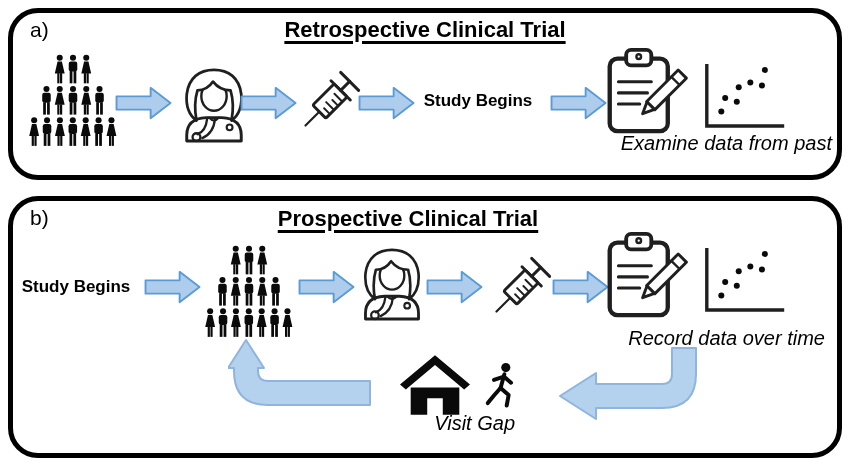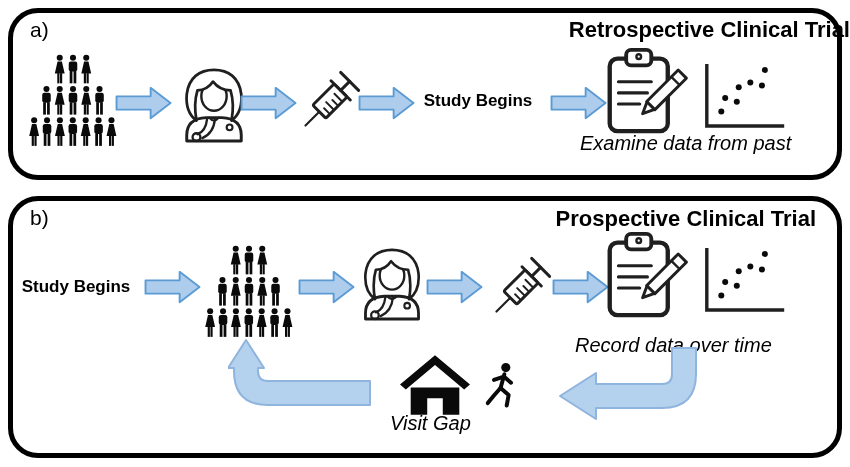--- a/index.html
+++ b/index.html
@@ -1,24 +1,24 @@
 <!DOCTYPE html>
 <html style="--background: #ffffff; --text: #000000; --panel-border: #000000; --arrow-fill: #aecdec; --arrow-stroke: #5b9bd5; --elbow-fill: #b4d1ed; --elbow-stroke: #8fb4dd; --icon-line: #1f1f1f; --icon-solid: #0a0a0a;"><head>
 <meta charset="utf-8">
 <style>
   html,body{margin:0;padding:0;background:#fff;}
   .page{position:relative;width:850px;height:467px;background:var(--background,#fff);
         font-family:"Liberation Sans",sans-serif;color:var(--text,#000);overflow:hidden;}
   .panel{position:absolute;border:5px solid var(--panel-border,#000);border-radius:30px;background:#fff;box-sizing:border-box;}
   .abs{position:absolute;}
-  .title{position:absolute;text-align:right;font-weight:bold;font-size:22px;
-         text-decoration-thickness:2.5px;text-underline-offset:4px;}
+  .title{position:absolute;text-align:center;font-weight:bold;font-size:22px;
+         text-decoration:underline;text-decoration-thickness:2.5px;text-underline-offset:4px;}
   .plabel{position:absolute;font-size:21px;}
   .sb{position:absolute;font-weight:bold;font-size:17px;text-align:center;white-space:nowrap;}
-  .cap{position:absolute;font-style:italic;font-size:20px;text-align:left;white-space:nowrap;}
+  .cap{position:absolute;font-style:italic;font-size:20px;text-align:right;white-space:nowrap;}
   
   .ln{stroke:var(--icon-line,#1f1f1f);fill:none;stroke-linecap:round;stroke-linejoin:round;}
   .lnf{stroke:var(--icon-line,#1f1f1f);fill:#fff;stroke-linecap:round;stroke-linejoin:round;}
   .lnq{stroke:var(--icon-line,#1f1f1f);fill:none;}
   .sol{fill:var(--icon-solid,#000);}
   .sow{stroke:var(--icon-solid,#000);stroke-width:4.2;fill:none;stroke-linecap:round;stroke-linejoin:round;}
   .blk{fill:var(--arrow-fill,#aecdec);stroke:var(--arrow-stroke,#5b9bd5);stroke-width:2;stroke-linejoin:round;}
   .elb{fill:var(--elbow-fill,#b4d1ed);stroke:var(--elbow-stroke,#8fb4dd);stroke-width:2;stroke-linejoin:round;}
 </style>
 </head>
@@ -206,21 +206,21 @@
     </svg>
 
   <svg class="abs" viewBox="0 0 95 92" style="left:600px;top:230px;width:92px;height:89px;">
       <use href="#clipboard-g"></use>
     </svg>
 
   <svg class="abs" viewBox="0 0 92 72" style="left:701px;top:246px;width:89px;height:70px;">
       <use href="#scatter-g"></use>
     </svg>
 
-  <div class="cap" style="left:575px;top:334px;width:250px;">Record data over time</div>
+  <div class="cap" style="left:575px;top:327px;width:250px;">Record data over time</div>
 
   <svg class="abs" viewBox="0 0 145 84" style="left:556px;top:346px;width:145px;height:84px;">
     <path class="elb" d="M140,2 L140,28 Q140,62 106,62 L40,62 L40,73 L4,50 L40,27 L40,38 L106,38 Q116,38 116,28 L116,2 Z"></path>
   </svg>
 
   <svg class="abs" viewBox="0 0 72 62" style="left:400px;top:355px;width:70px;height:61px;">
       <use href="#house-g"></use>
     </svg>
 
   <svg class="abs" viewBox="0 0 38 52" style="left:484px;top:361px;width:36px;height:52px;">

